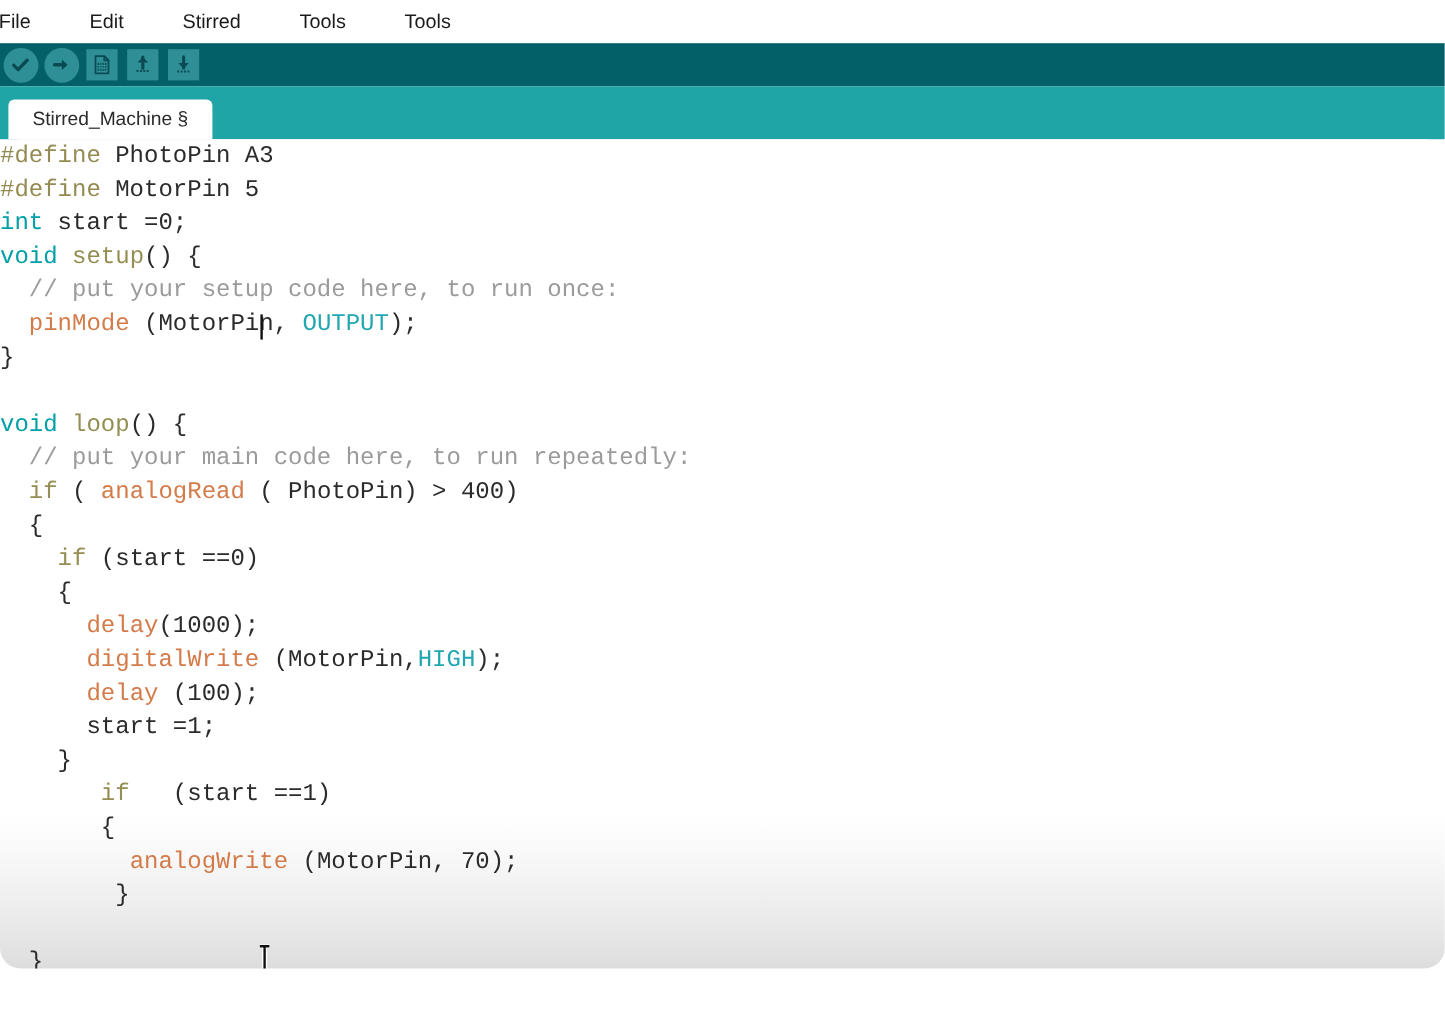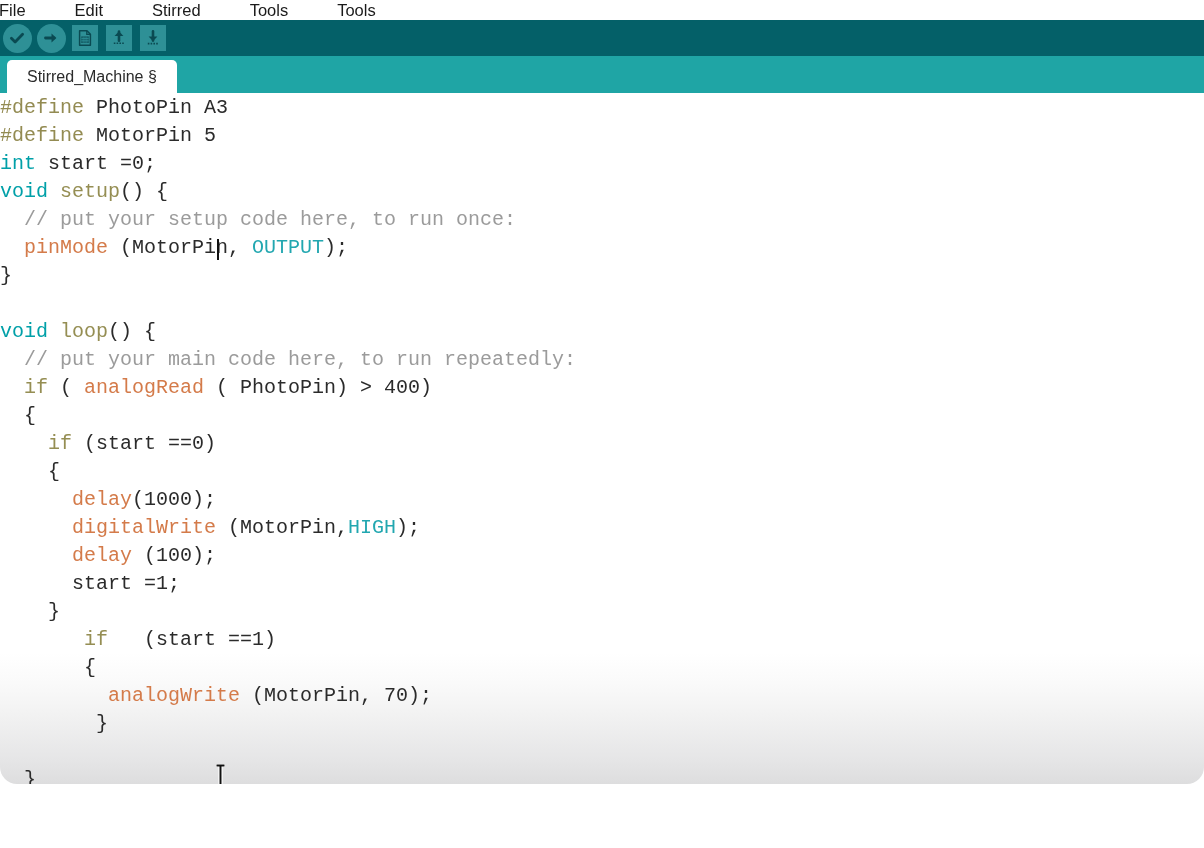--- a/index.html
+++ b/index.html
@@ -9,21 +9,21 @@
   }
   body {
     width: 1204px;
     height: 848px;
     overflow: hidden;
     font-family: "Liberation Sans", sans-serif;
   }
 
   
   #menubar {
-    height: 20px;
+    height: 36px;
     background: #ffffff;
     display: flex;
     align-items: center;
     padding-left: 0px;
     box-sizing: border-box;
   }
   .menu-item {
     font-family: "Liberation Sans", sans-serif;
     font-size: 16.5px;
     color: #1a1a1a;
@@ -67,21 +67,21 @@
     width: 26px;
     height: 26px;
     background: #2e9096;
     display: flex;
     align-items: center;
     justify-content: center;
   }
 
   
   #tabbar {
-    height: 37px;
+    height: 44px;
     background: #1fa5a5;
     display: flex;
     align-items: flex-end;
     padding-left: 7px;
     box-sizing: border-box;
   }
   #tab {
     background: #ffffff;
     height: 33px;
     border-radius: 5px 5px 0 0;

